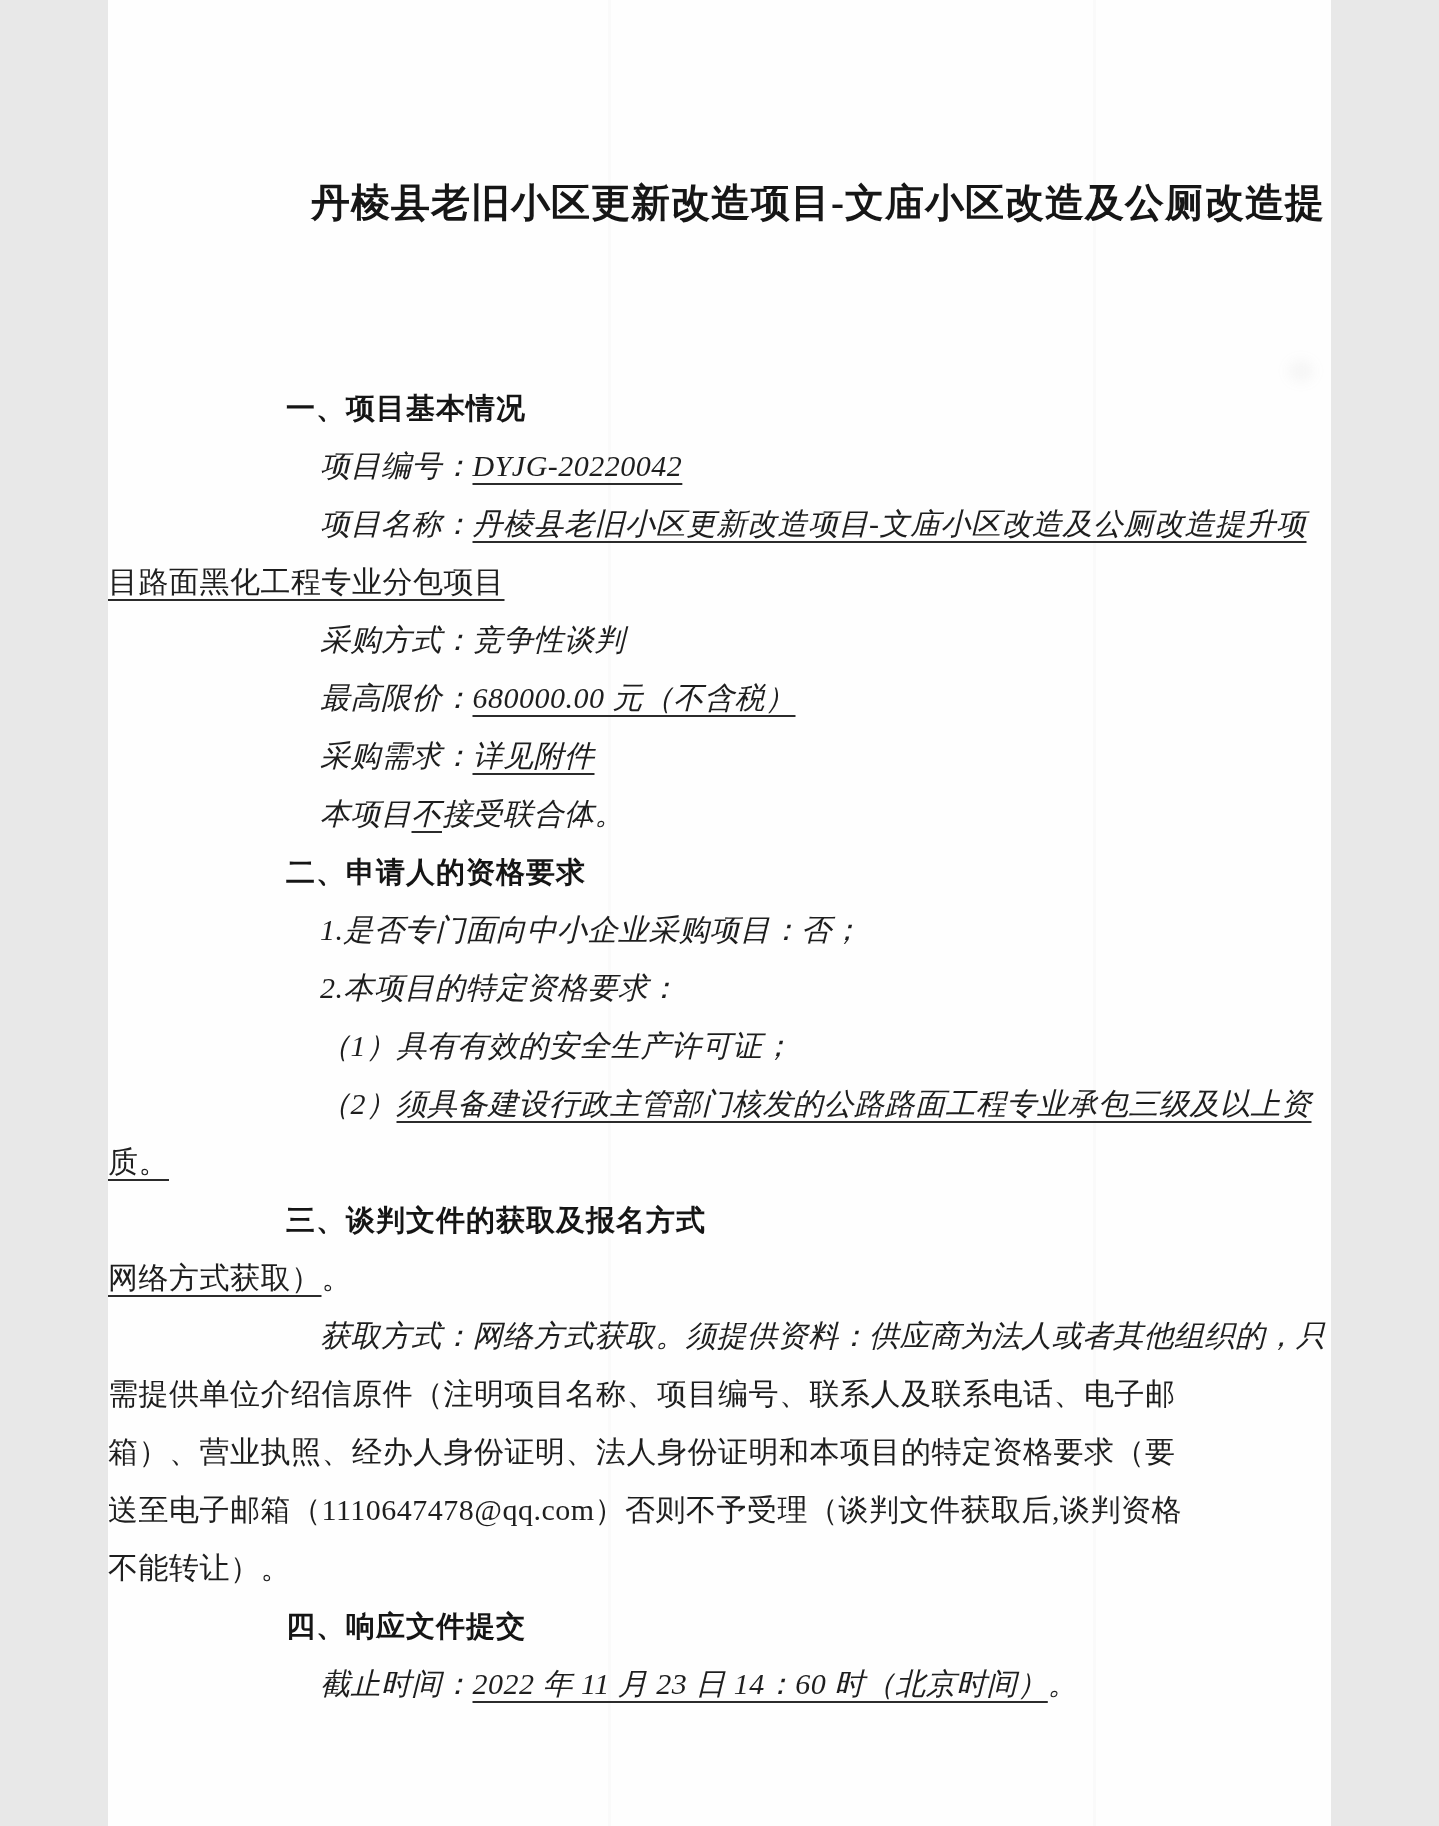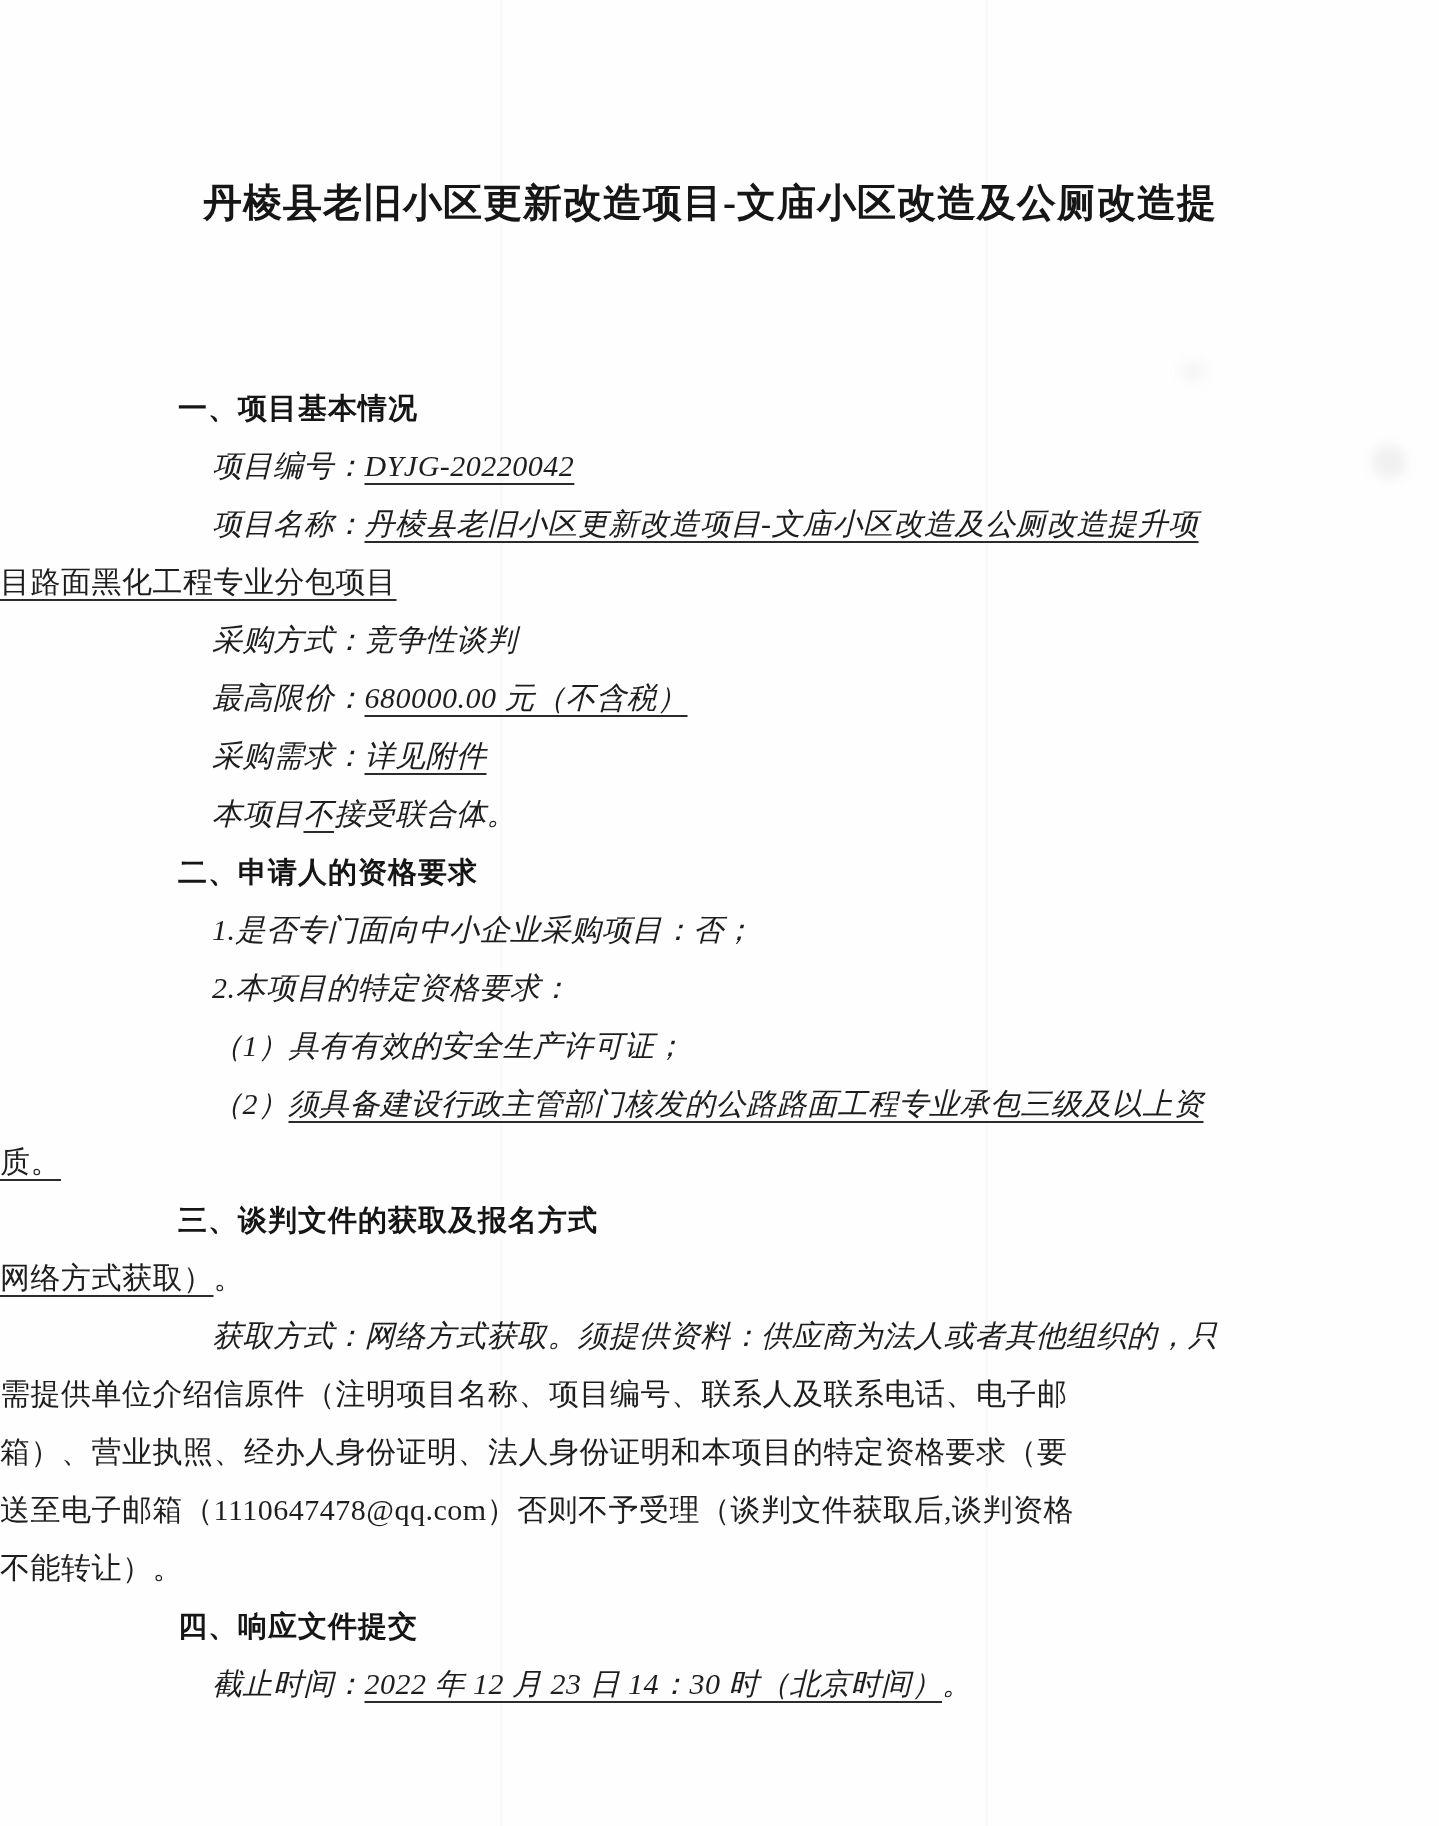--- a/index.html
+++ b/index.html
@@ -1,18 +1,18 @@
 <!DOCTYPE html>
 <html><head>
 <meta charset="utf-8">
 <style>
   html,body{margin:0;padding:0;background:#e8e8e8;}
   .page{
     position:relative;
-    width:1439px;height:1826px;
+    width:1223px;height:1826px;
     margin:0 auto;
     background:#fefefe;
     overflow:hidden;
     color:#1e1e1e;
     font-family:"Liberation Serif","DejaVu Serif",serif;
   }
   
   .smudge{position:absolute;border-radius:50%;filter:blur(6px);pointer-events:none;}
   .smudge.a{left:1372px;top:445px;width:34px;height:34px;background:rgba(120,120,120,0.10);}
   .smudge.b{left:1180px;top:360px;width:26px;height:22px;background:rgba(140,140,140,0.07);}
@@ -75,15 +75,15 @@
       <div class="line item"><span>（2）</span><span class="u">须具备建设行政主管部门核发的公路路面工程专业承包三级及以上资</span></div>
       <div class="line cont"><span class="u">质。</span></div>
       <div class="line heading heading"><span>三、谈判文件的获取及报名方式</span></div>
       <div class="line cont"><span class="u">网络方式获取）</span><span>。</span></div>
       <div class="line item"><span>获取方式：网络方式获取。须提供资料：供应商为法人或者其他组织的，只</span></div>
       <div class="line cont"><span>需提供单位介绍信原件（注明项目名称、项目编号、联系人及联系电话、电子邮</span></div>
       <div class="line cont"><span>箱）、营业执照、经办人身份证明、法人身份证明和本项目的特定资格要求（要</span></div>
       <div class="line cont"><span>送至电子邮箱（1110647478@qq.com）否则不予受理（谈判文件获取后,谈判资格</span></div>
       <div class="line cont"><span>不能转让）。</span></div>
       <div class="line heading heading"><span>四、响应文件提交</span></div>
-      <div class="line item"><span>截止时间：</span><span class="u">2022 年 12 月 23 日 14：30 时（北京时间）</span><span>。</span></div>
+      <div class="line item"><span>截止时间：</span><span class="u">2022 年 11 月 23 日 14：60 时（北京时间）</span><span>。</span></div>
     </div>
 </div>
 
 </body></html>

